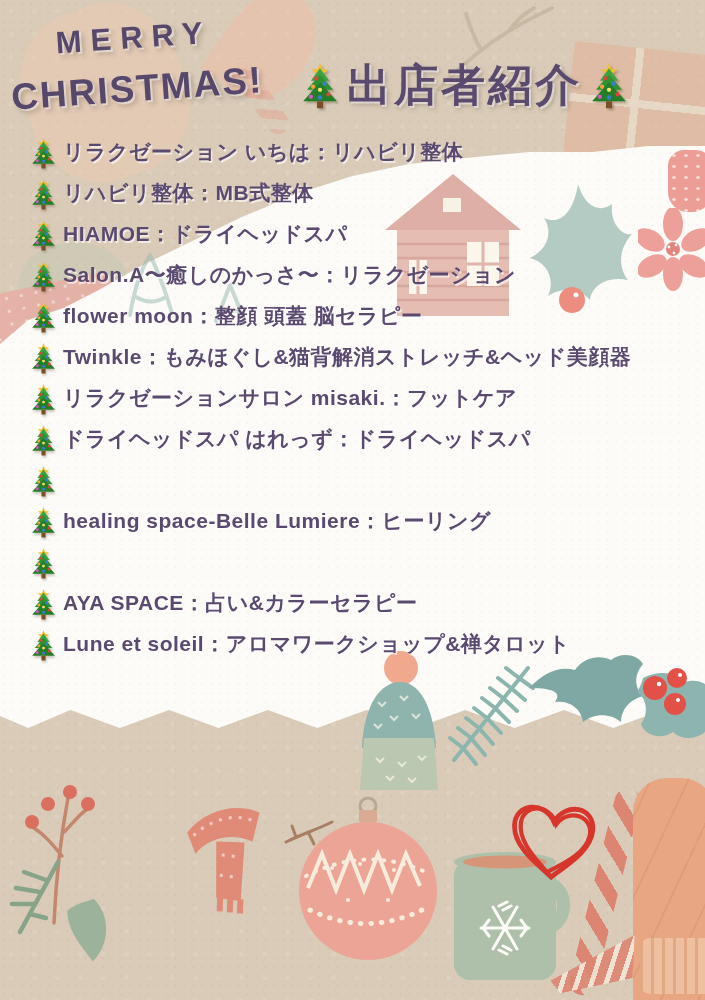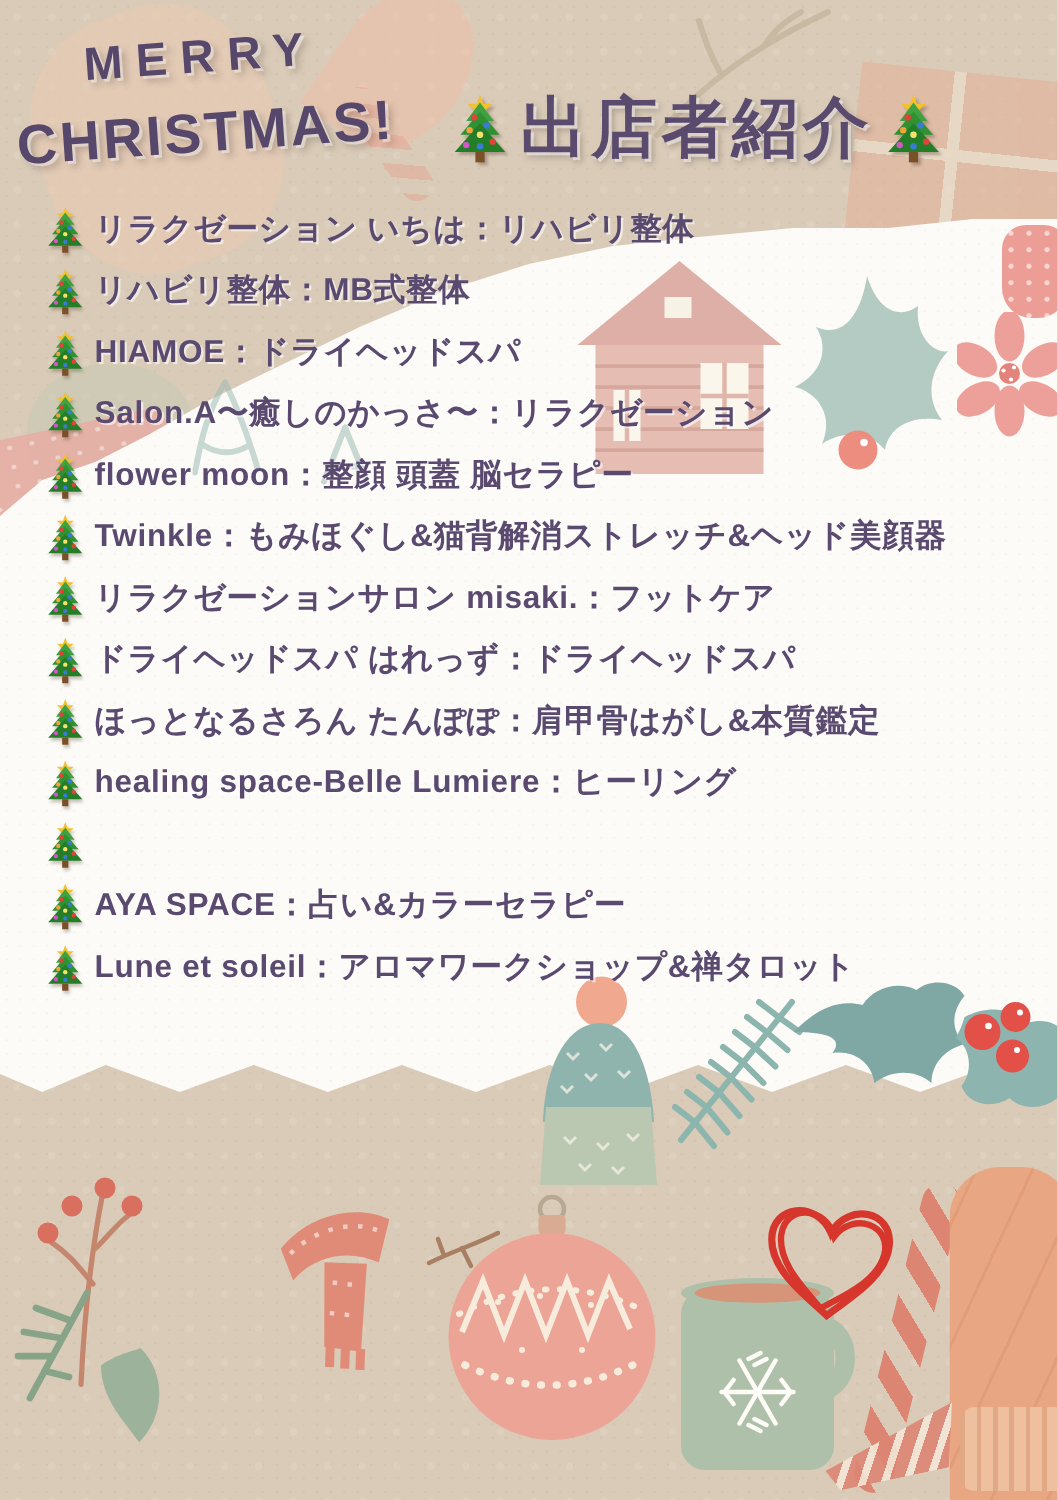--- a/index.html
+++ b/index.html
@@ -362,21 +362,20 @@
           <use href="#xmas-tree"></use>
         </svg>
       <span class="vendor-text"><span class="vendor-name">ドライヘッドスパ はれっず</span><span class="vendor-sep">：</span><span class="vendor-service">ドライヘッドスパ</span></span>
     </div>
 
 
     <div class="vendor-row">
       <svg class="tree-bullet">
           <use href="#xmas-tree"></use>
         </svg>
-      <span class="vendor-text"><span class="vendor-name">ほっとなるさろん たんぽぽ</span><span class="vendor-sep">：</span><span class="vendor-service">肩甲骨はがし&amp;本質鑑定</span></span>
     </div>
 
     <div class="vendor-row">
       <svg class="tree-bullet">
           <use href="#xmas-tree"></use>
         </svg>
       <span class="vendor-text"><span class="vendor-name">healing space-Belle Lumiere</span><span class="vendor-sep">：</span><span class="vendor-service">ヒーリング</span></span>
     </div>
 
     <div class="vendor-row">

